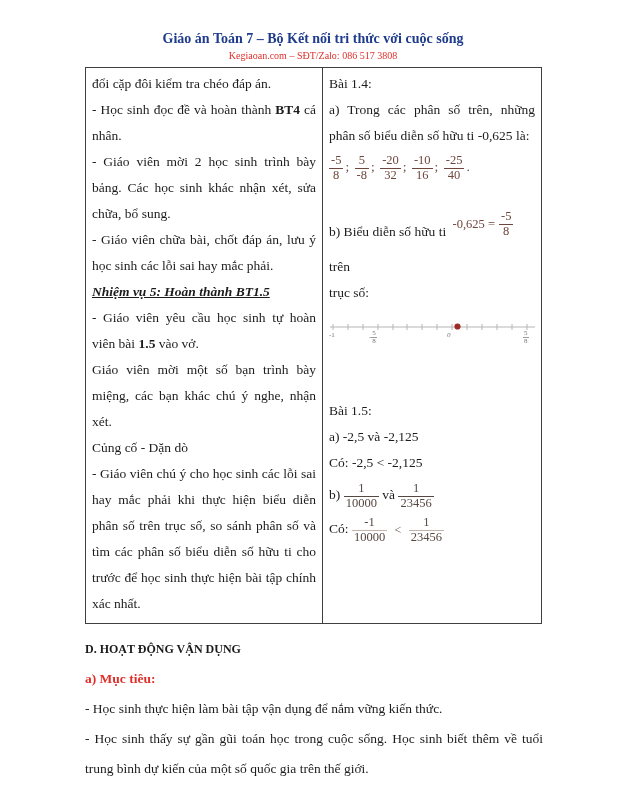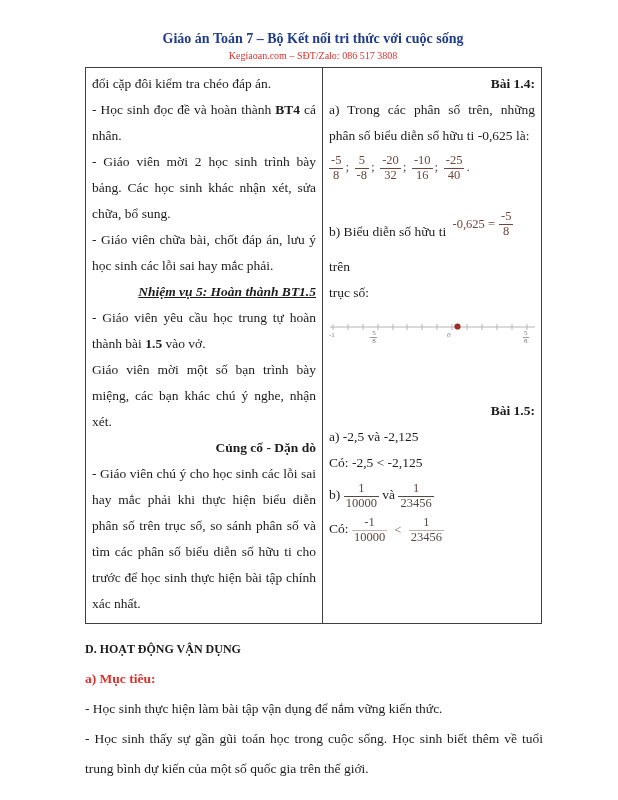--- a/index.html
+++ b/index.html
@@ -28,22 +28,22 @@
     vertical-align:top;
     font-size:13.5px;
     line-height:26px;
     padding:3px 6px 6px 6px;
   }
   td.lc{width:224px;}
   td.rc{width:203px;padding-left:7px;}
   .just{text-align:justify;margin:0;}
   p{margin:0;}
   b{font-weight:bold;}
-  .h-ul{font-weight:bold;font-style:italic;text-decoration:underline;text-align:right;}
-  .h-b{font-weight:bold;text-align:right;}
+  .h-ul{font-weight:bold;font-style:italic;text-decoration:underline;}
+  .h-b{font-weight:normal;}
   
   .frac{display:inline-block;text-align:center;vertical-align:middle;line-height:1.08;font-size:12.5px;}
   .frac .fn{display:block;border-bottom:1px solid currentColor;padding:0 2px;}
   .frac .fd{display:block;padding:0 2px;}
   .frac-row{margin:5px 0 4px 0;color:#6e463c;white-space:nowrap;}
   .fsep{margin:0 2px;color:#6e463c;}
   
   .eq{display:inline-flex;align-items:center;gap:4px;color:#6e463c;font-size:12.5px;
       vertical-align:8px;margin:16px 3px;}
   .bline{margin-top:12px;}
@@ -82,21 +82,21 @@
   <table class="doc">
     <tbody>
         <tr>
 
       <td class="lc">
         <p class="just">đổi cặp đôi kiểm tra chéo đáp án.</p>
         <p class="just"><span>- Học sinh đọc đề và hoàn thành </span><b>BT4</b><span> cá nhân.</span></p>
         <p class="just">- Giáo viên mời 2 học sinh trình bày bảng. Các học sinh khác nhận xét, sửa chữa, bổ sung.</p>
         <p class="just">- Giáo viên chữa bài, chốt đáp án, lưu ý học sinh các lỗi sai hay mắc phải.</p>
         <p class="h-ul">Nhiệm vụ 5: Hoàn thành BT1.5</p>
-        <p class="just"><span>- Giáo viên yêu cầu học trung tự hoàn thành bài </span><b>1.5</b><span> vào vở.</span></p>
+        <p class="just"><span>- Giáo viên yêu cầu học sinh tự hoàn viên bài </span><b>1.5</b><span> vào vở.</span></p>
         <p class="just">Giáo viên mời một số bạn trình bày miệng, các bạn khác chú ý nghe, nhận xét.</p>
         <p class="h-b">Củng cố - Dặn dò</p>
         <p class="just">- Giáo viên chú ý cho học sinh các lỗi sai hay mắc phải khi thực hiện biểu diễn phân số trên trục số, so sánh phân số và tìm các phân số biểu diễn số hữu ti cho trước để học sinh thực hiện bài tập chính xác nhất.</p>
       </td>
 
       <td class="rc">
         <p class="h-b">Bài 1.4:</p>
         <p class="just">a) Trong các phân số trên, những phân số biểu diễn số hữu ti -0,625 là:</p>
 
         <div class="frac-row">

